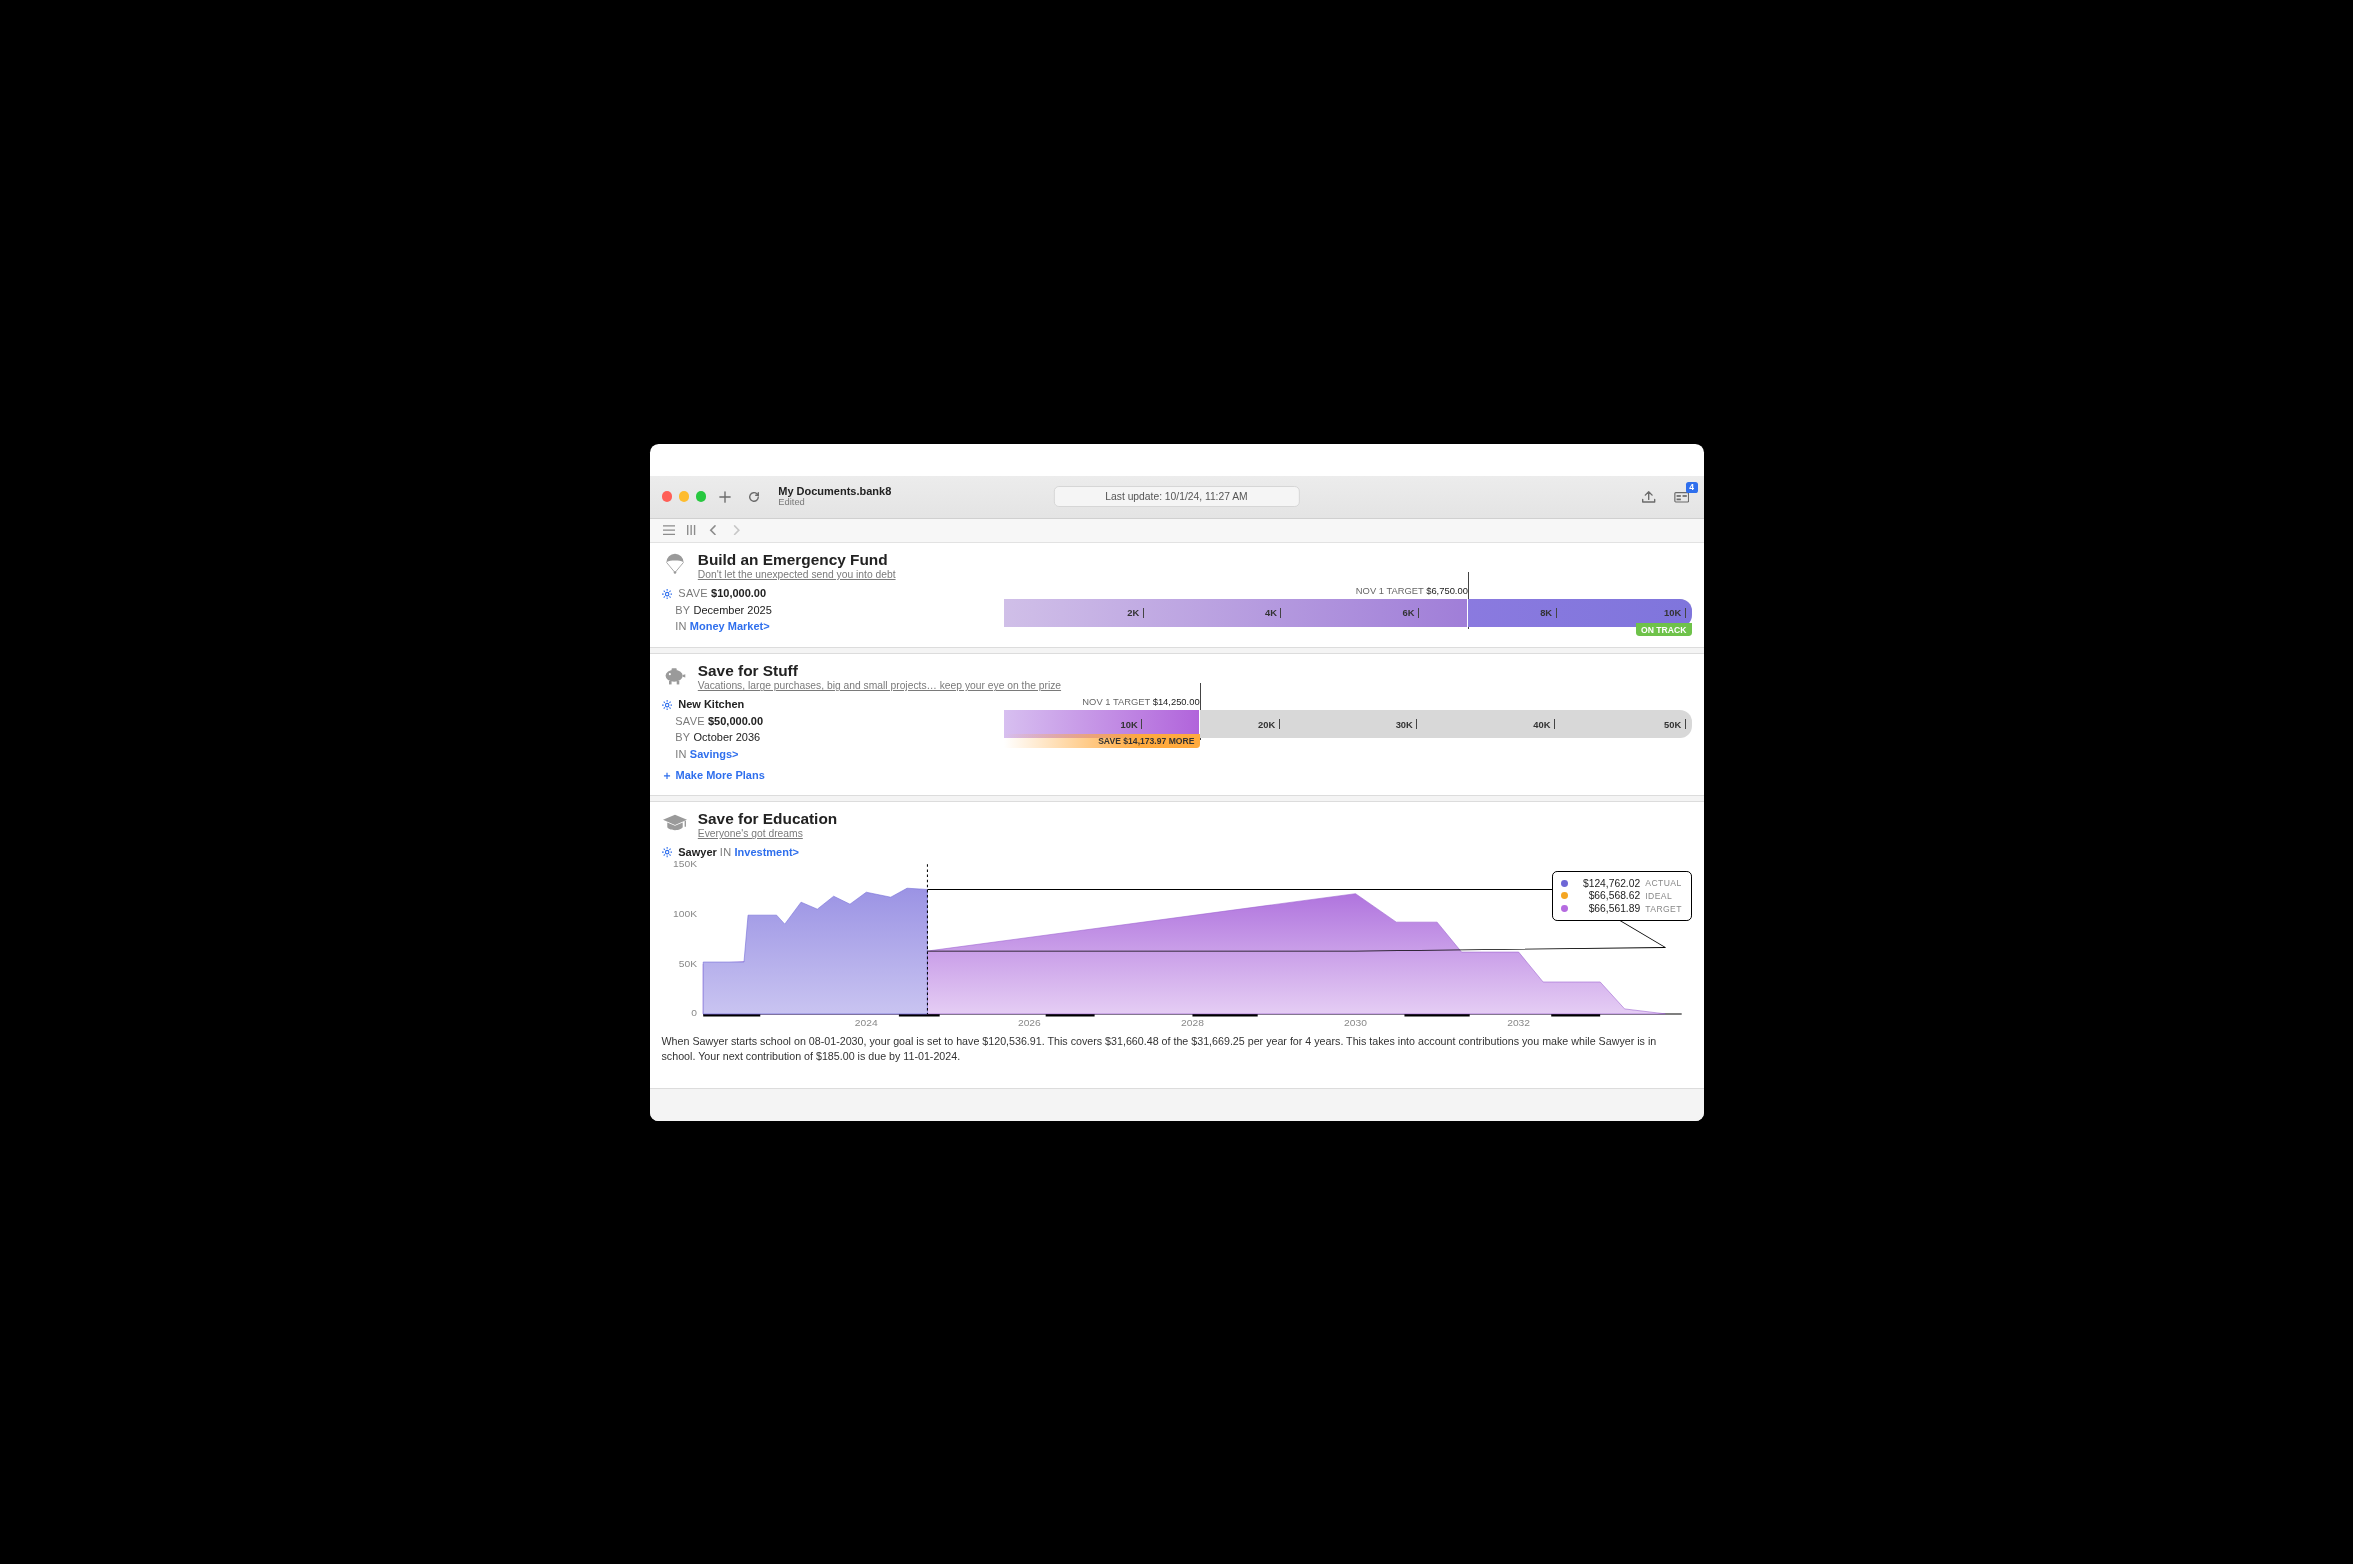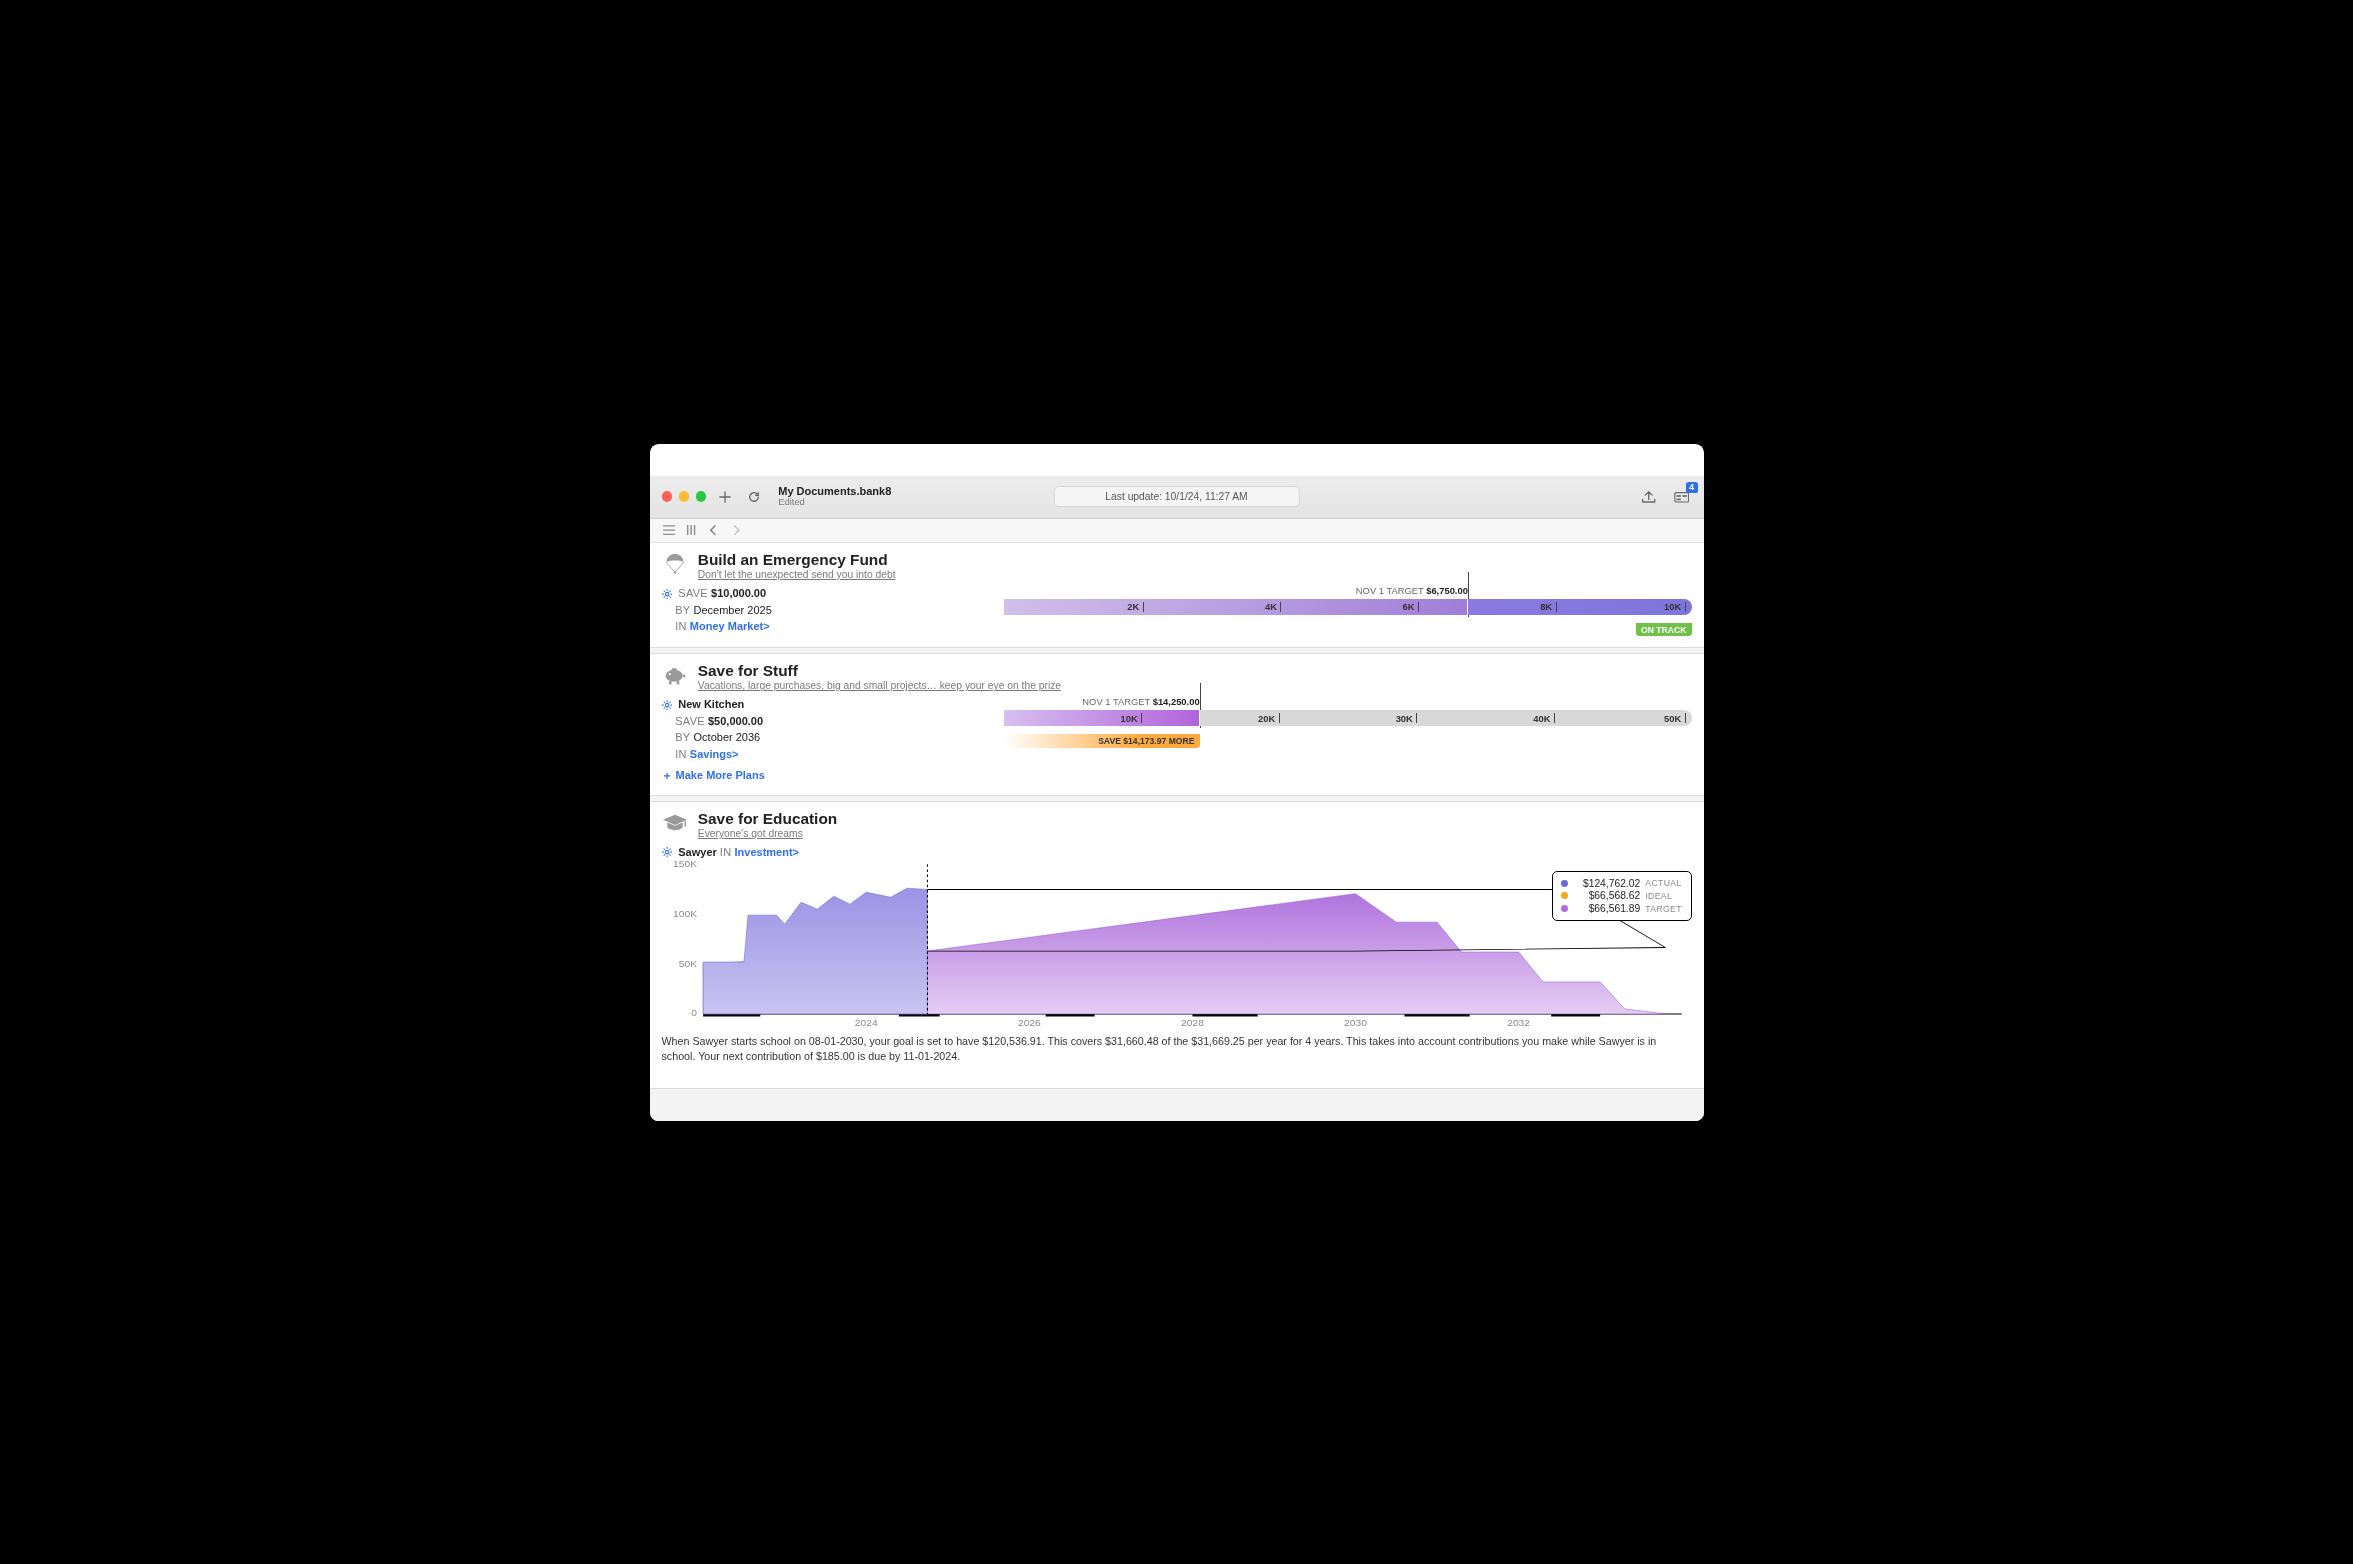--- a/index.html
+++ b/index.html
@@ -81,23 +81,23 @@
   .goal-meta { width:325px; font-size:11px; line-height:1.5; padding-left:0; }
   .mini-gear { color:#2f6fed; margin-right:3.4px; display:inline-flex; vertical-align:-1.7px; }
   .kw { color:#7a7a7a; letter-spacing:0.3px; }
   .val { font-weight:700; }
   .link { color:#2f6fed; font-weight:600; cursor:pointer; }
   .plus-link { color:#2f6fed; font-weight:600; padding:5.1px 12px 0 12px; display:inline-block; cursor:pointer; }
 
   
   .bar-wrap { flex:1; position:relative; padding-top:13.7px; }
   .bar-label-top { position:absolute; top:0; font-size:9.4px; color:#666; }
-  .bar-label-top .b { font-weight:700; color:#222; }
+  .bar-label-top .b { font-weight:400; color:#222; }
   .bar {
-    height:16px; width:100%;
+    height:28px; width:100%;
     background:#d8d8d8; border-radius:0 12px 12px 0;
     position:relative; overflow:visible;
   }
   .bar .fill1 {
     position:absolute; left:0; top:0; bottom:0;
     background:linear-gradient(90deg,#d0bfe8,#a07ed8);
     border-right:0.9px solid #fff;
   }
   .bar .fill2 {
     position:absolute; left:0; top:0; bottom:0;

